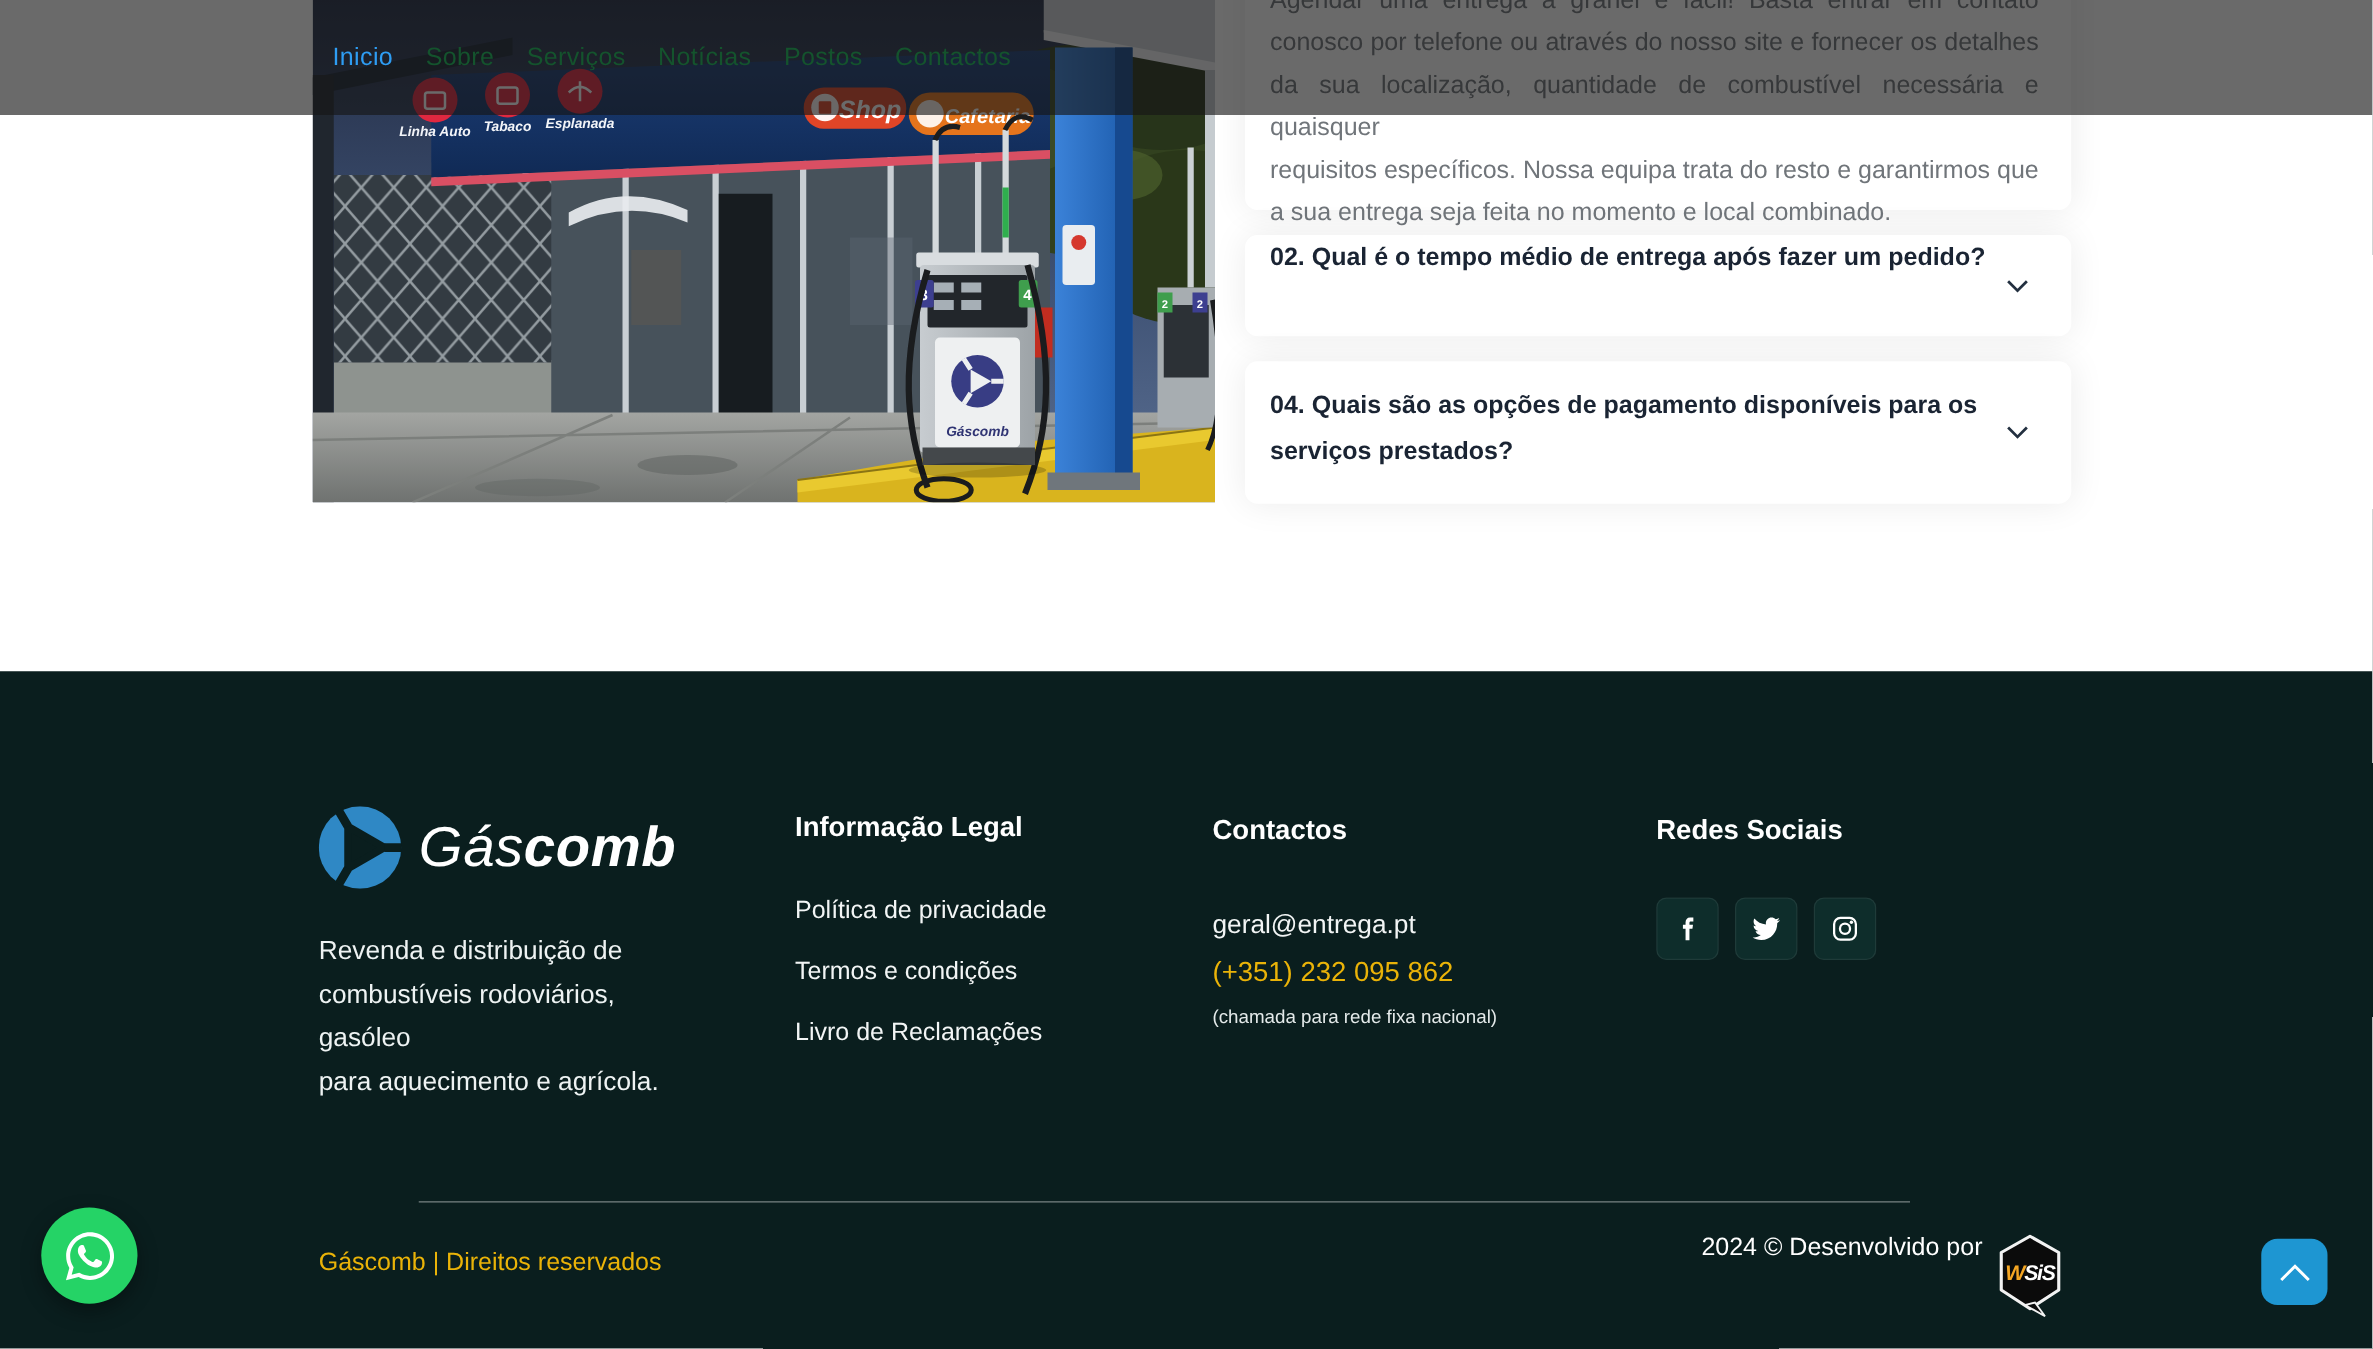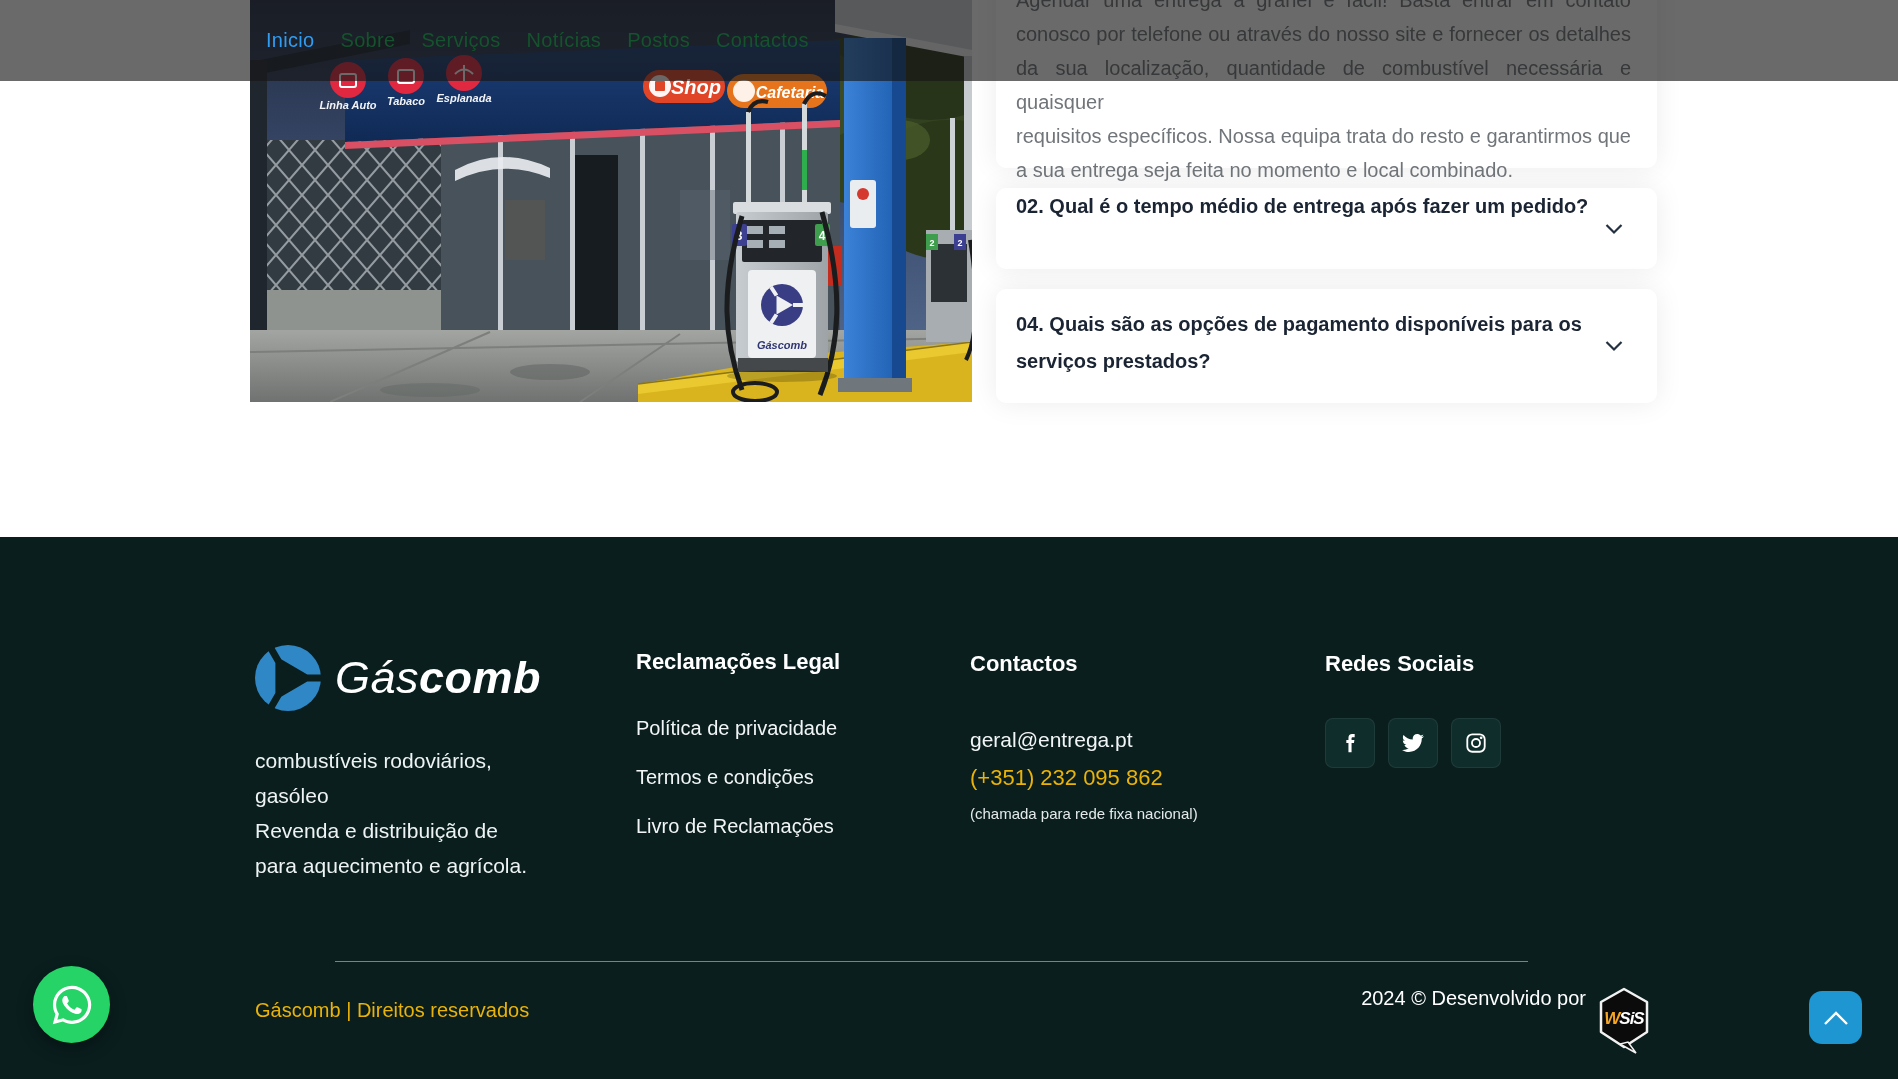--- a/index.html
+++ b/index.html
@@ -1,20 +1,20 @@
 <!DOCTYPE html>
 <html><head>
 <meta charset="utf-8">
 <style>
   html,body{margin:0;padding:0;background:#ffffff;}
   .page{position:relative;width:1898px;height:1079px;overflow:hidden;background:#ffffff;
         font-family:"Liberation Sans",sans-serif;}
 
   
-  .nav{position:absolute;left:0;top:0;width:1898px;height:81px;background:rgba(22,22,22,0.64);z-index:30;}
+  .nav{position:absolute;left:0;top:0;width:1898px;height:92px;background:rgba(22,22,22,0.64);z-index:30;}
   .nav-items{display:flex;align-items:center;height:100%;padding-left:266px;gap:26px;}
   .nav-item{font-size:20px;color:#14532d;cursor:pointer;letter-spacing:.3px;}
   .nav-item.active{color:#2e9df3;}
 
   
   .photo{position:absolute;left:250px;top:0;width:722px;height:402px;z-index:10;overflow:hidden;}
   .photo svg{display:block;}
 
   
   .faq{position:absolute;left:996px;top:0;width:661px;z-index:10;}
@@ -253,26 +253,26 @@
     <div class="brand">
       <svg width="66" height="66" viewBox="0 0 66 66">
         <circle cx="33" cy="33" r="33" fill="#2f88c5"></circle>
         <path d="M52.5,33 L23.4,49.8 L23.4,16.2 Z" fill="#0a1e1e" stroke="#0a1e1e" stroke-width="6" stroke-linejoin="round"></path>
         <path d="M52.5,33 L67,33 M23.4,49.8 L16,62.4 M23.4,16.2 L16,3.6" stroke="#0a1e1e" stroke-width="7"></path>
       </svg>
       <div class="brand-text"><span>Gás</span><b>comb</b></div>
     </div>
 
     <div class="tagline">
+      <div>Revenda e distribuição de</div>
       <div>combustíveis rodoviários, gasóleo</div>
-      <div>Revenda e distribuição de</div>
       <div>para aquecimento e agrícola.</div>
     </div>
 
-    <div class="col-h h-legal">Reclamações Legal</div>
+    <div class="col-h h-legal">Informação Legal</div>
     <div class="legal-links">
       <div class="flink">Política de privacidade</div>
       <div class="flink">Termos e condições</div>
       <div class="flink">Livro de Reclamações</div>
     </div>
 
     <div class="col-h h-cont">Contactos</div>
     <div class="c-email">geral@entrega.pt</div>
     <div class="c-phone">(+351) 232 095 862</div>
     <div class="c-note">(chamada para rede fixa nacional)</div>

